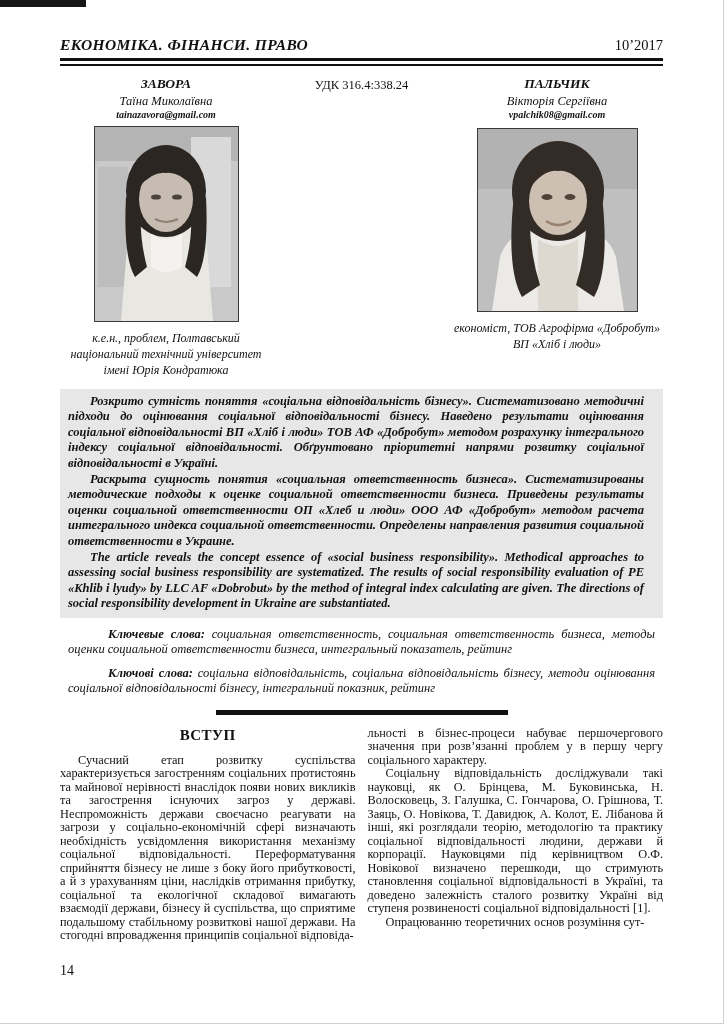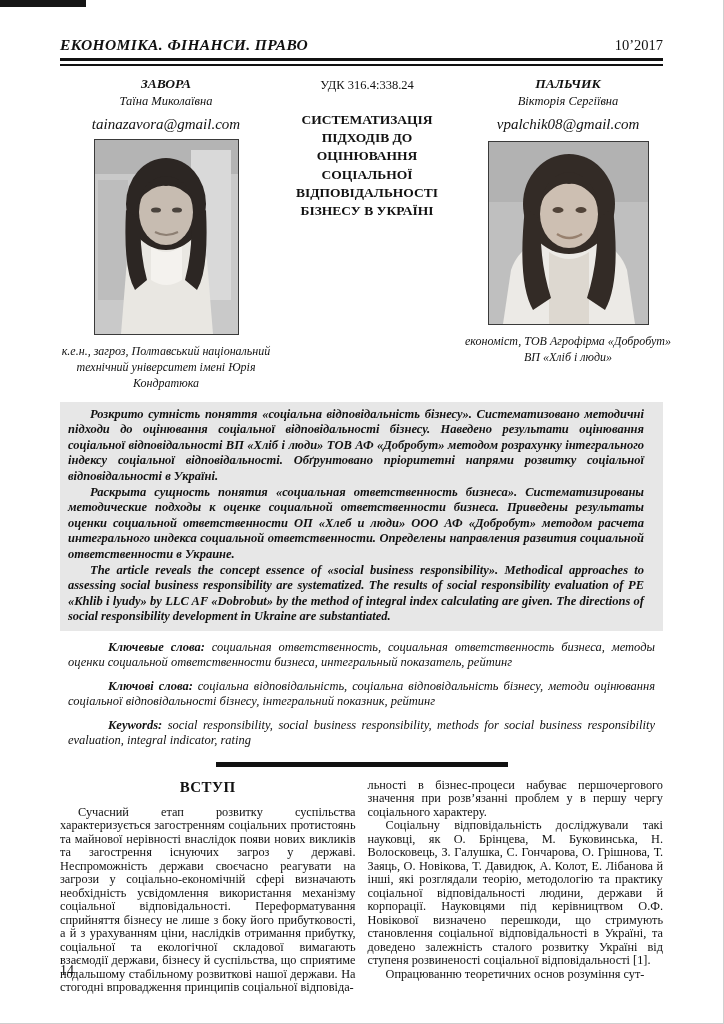--- a/index.html
+++ b/index.html
@@ -36,21 +36,21 @@
   
   .top-grid {
     margin-top: 10px;
     display: grid;
     grid-template-columns: 212px 1fr 212px;
     column-gap: 14px;
   }
   .author-col { text-align: center; }
   .author-surname { font-size: 13.5px; font-weight: bold; font-style: italic; }
   .author-name { font-size: 12.5px; font-style: italic; margin-top: 2px; }
-  .author-email { font-size: 15px; font-weight: normal; font-style: italic; margin-top: 7px; }
+  .author-email { font-size: 10px; font-weight: bold; font-style: italic; margin-top: 0; }
   .udc-col { text-align: center; font-size: 12.5px; padding-top: 2px; }
 
   .photo-frame {
     margin: 6px auto 0 auto;
     border: 1px solid #3a3a3a;
     line-height: 0;
   }
   .photo-left { width: 145px; height: 196px; }
   .photo-right { width: 161px; height: 184px; margin-top: 8px; }
   .author-affiliation {
@@ -138,27 +138,26 @@
             <ellipse cx="71" cy="64" rx="40" ry="46" fill="#2c2623"></ellipse>
             <path d="M31 70 Q28 130 40 150 L52 140 Q44 110 46 80 Z" fill="#2c2623"></path>
             <path d="M111 70 Q114 130 102 150 L90 140 Q98 110 96 80 Z" fill="#2c2623"></path>
             <ellipse cx="71" cy="72" rx="27" ry="33" fill="#c7bcb1"></ellipse>
             <path d="M44 60 Q58 44 71 46 Q84 44 98 60 Q92 38 71 36 Q50 38 44 60Z" fill="#2c2623"></path>
             <ellipse cx="61" cy="70" rx="5" ry="2.6" fill="#4a433d"></ellipse>
             <ellipse cx="82" cy="70" rx="5" ry="2.6" fill="#4a433d"></ellipse>
             <path d="M60 92 Q71 98 83 92" stroke="#8d7f73" stroke-width="2" fill="none"></path>
           </svg>
         </div>
-        <div class="author-affiliation">к.е.н., загроз, Полтавський національний технічний університет імені Юрія Кондратюка</div>
+        <div class="author-affiliation">к.е.н., проблем, Полтавський національний технічний університет імені Юрія Кондратюка</div>
       </div>
 
       <div class="udc-col">
         <div>УДК 316.4:338.24</div>
         <div class="title-block">
-          <div class="article-title-uk">СИСТЕМАТИЗАЦІЯ ПІДХОДІВ ДО ОЦІНЮВАННЯ СОЦІАЛЬНОЇ ВІДПОВІДАЛЬНОСТІ БІЗНЕСУ В УКРАЇНІ</div>
         </div>
       </div>
 
       <div class="author-col">
         <div class="author-surname">ПАЛЬЧИК</div>
         <div class="author-name">Вікторія Сергіївна</div>
         <div class="author-email">vpalchik08@gmail.com</div>
         <div class="photo-frame photo-right">
           <svg width="159" height="182" viewBox="0 0 159 182">
             <rect width="159" height="182" fill="#bfbfbf"></rect>
@@ -180,21 +179,20 @@
     </div>
 
     <div class="abstract-block">
       <p class="abstract-p">Розкрито сутність поняття «соціальна відповідальність бізнесу». Систематизовано методичні підходи до оцінювання соціальної відповідальності бізнесу. Наведено результати оцінювання соціальної відповідальності ВП «Хліб і люди» ТОВ АФ «Добробут» методом розрахунку інтегрального індексу соціальної відповідальності. Обґрунтовано пріоритетні напрями розвитку соціальної відповідальності в Україні.</p>
       <p class="abstract-p">Раскрыта сущность понятия «социальная ответственность бизнеса». Систематизированы методические подходы к оценке социальной ответственности бизнеса. Приведены результаты оценки социальной ответственности ОП «Хлеб и люди» ООО АФ «Добробут» методом расчета интегрального индекса социальной ответственности. Определены направления развития социальной ответственности в Украине.</p>
       <p class="abstract-p">The article reveals the concept essence of «social business responsibility». Methodical approaches to assessing social business responsibility are systematized. The results of social responsibility evaluation of PE «Khlib i lyudy» by LLC AF «Dobrobut» by the method of integral index calculating are given. The directions of social responsibility development in Ukraine are substantiated.</p>
     </div>
 
     <p class="keywords-p"><span class="kw-label">Ключевые слова:</span><span> социальная ответственность, социальная ответственность бизнеса, методы оценки социальной ответственности бизнеса, интегральный показатель, рейтинг</span></p>
     <p class="keywords-p"><span class="kw-label">Ключові слова:</span><span> соціальна відповідальність, соціальна відповідальність бізнесу, методи оцінювання соціальної відповідальності бізнесу, інтегральний показник, рейтинг</span></p>
-    <p class="keywords-p"><span class="kw-label">Keywords:</span><span> social responsibility, social business responsibility, methods for social business responsibility evaluation, integral indicator, rating</span></p>
 
     <div class="section-divider"></div>
 
     <div class="body-columns">
       <div class="col">
         <div class="section-heading">ВСТУП</div>
         <p class="body-p">Сучасний етап розвитку суспільства характеризується загостренням соціальних протистоянь та майнової нерівності внаслідок появи нових викликів та загострення існуючих загроз у державі. Неспроможність держави своєчасно реагувати на загрози у соціально-економічній сфері визначають необхідність усвідомлення використання механізму соціальної відповідальності. Переформатування сприйняття бізнесу не лише з боку його прибутковості, а й з урахуванням ціни, наслідків отримання прибутку, соціальної та екологічної складової вимагають взаємодії держави, бізнесу й суспільства, що сприятиме подальшому стабільному розвиткові нашої держави. На стогодні впровадження принципів соціальної відповіда-</p>
       </div>
       <div class="col">
         <p class="body-p no-indent">льності в бізнес-процеси набуває першочергового значення при розв’язанні проблем у в першу чергу соціального характеру.</p>

